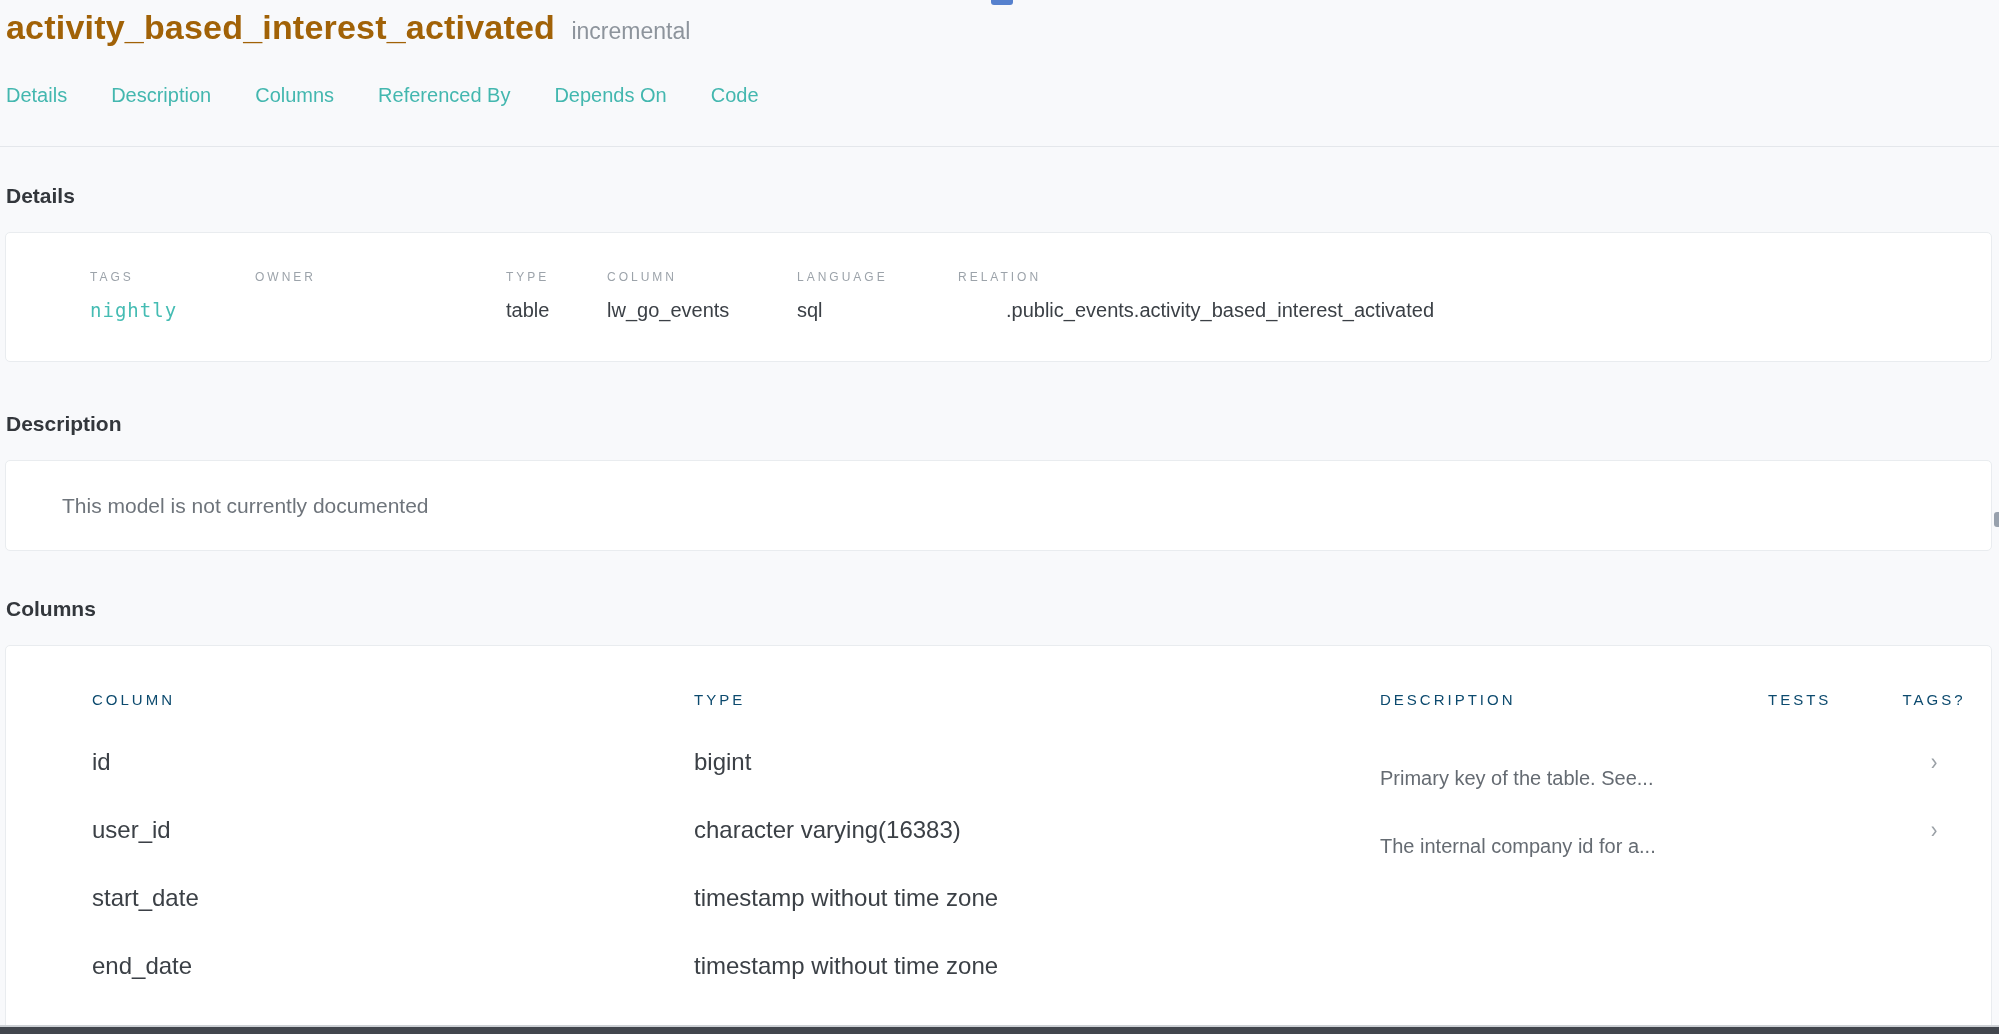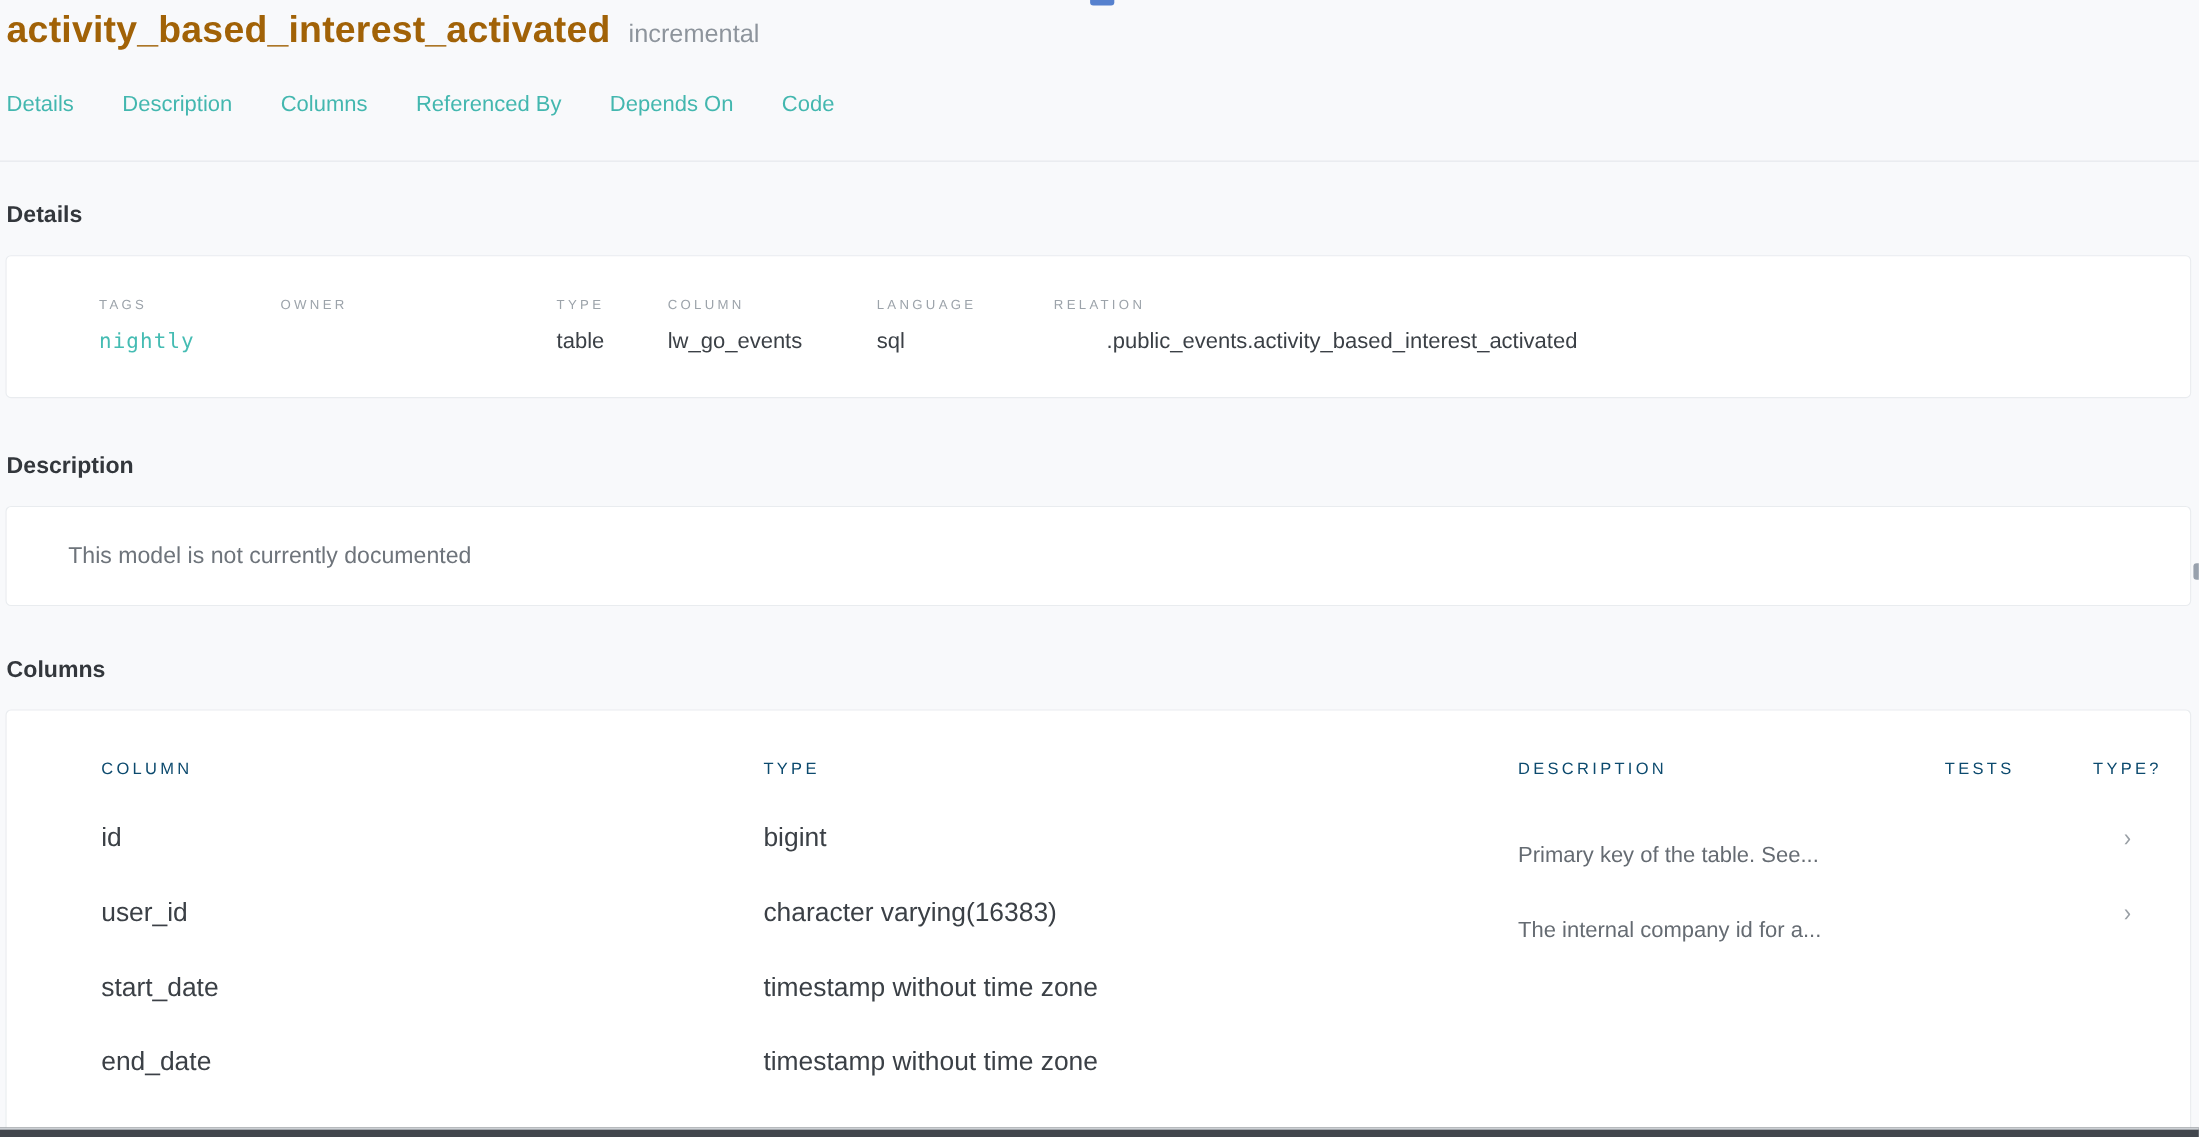--- a/index.html
+++ b/index.html
@@ -146,21 +146,21 @@
   <p class="description-text">This model is not currently documented</p>
 </section>
 
 <h2 class="section-heading h-columns">Columns</h2>
 <section class="card columns-card">
   <div class="cols-row cols-header">
     <span class="cell c-name">COLUMN</span>
     <span class="cell c-type">TYPE</span>
     <span class="cell c-desc">DESCRIPTION</span>
     <span class="cell c-tests">TESTS</span>
-    <span class="cell c-more">TYPE?</span>
+    <span class="cell c-more">TAGS?</span>
   </div>
   <div class="cols-body">
     <div class="cols-row">
       <span class="c-name">id</span>
       <span class="c-type">bigint</span>
       <span class="c-desc">Primary key of the table. See...</span>
       <span class="c-tests"></span>
       <span class="c-more"><span class="chevron">›</span></span>
     </div>
     <div class="cols-row">

